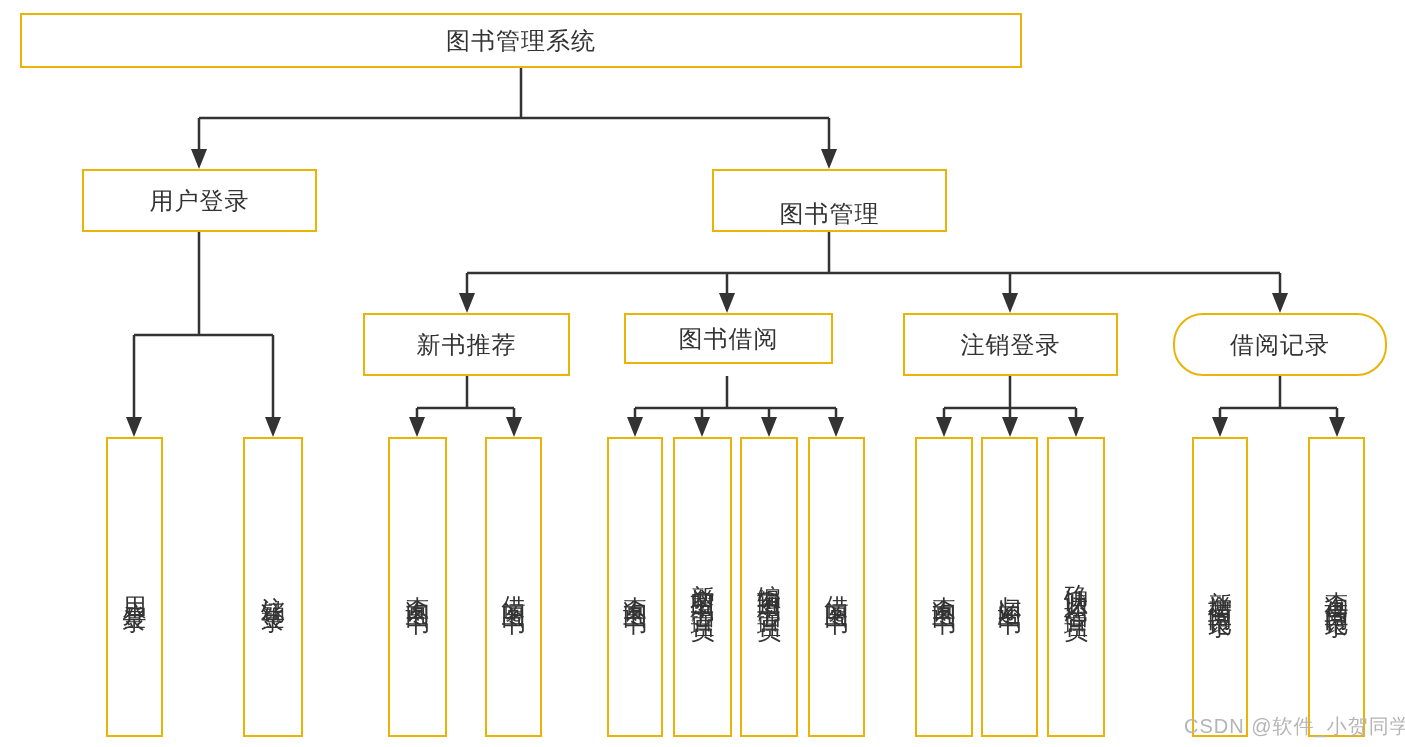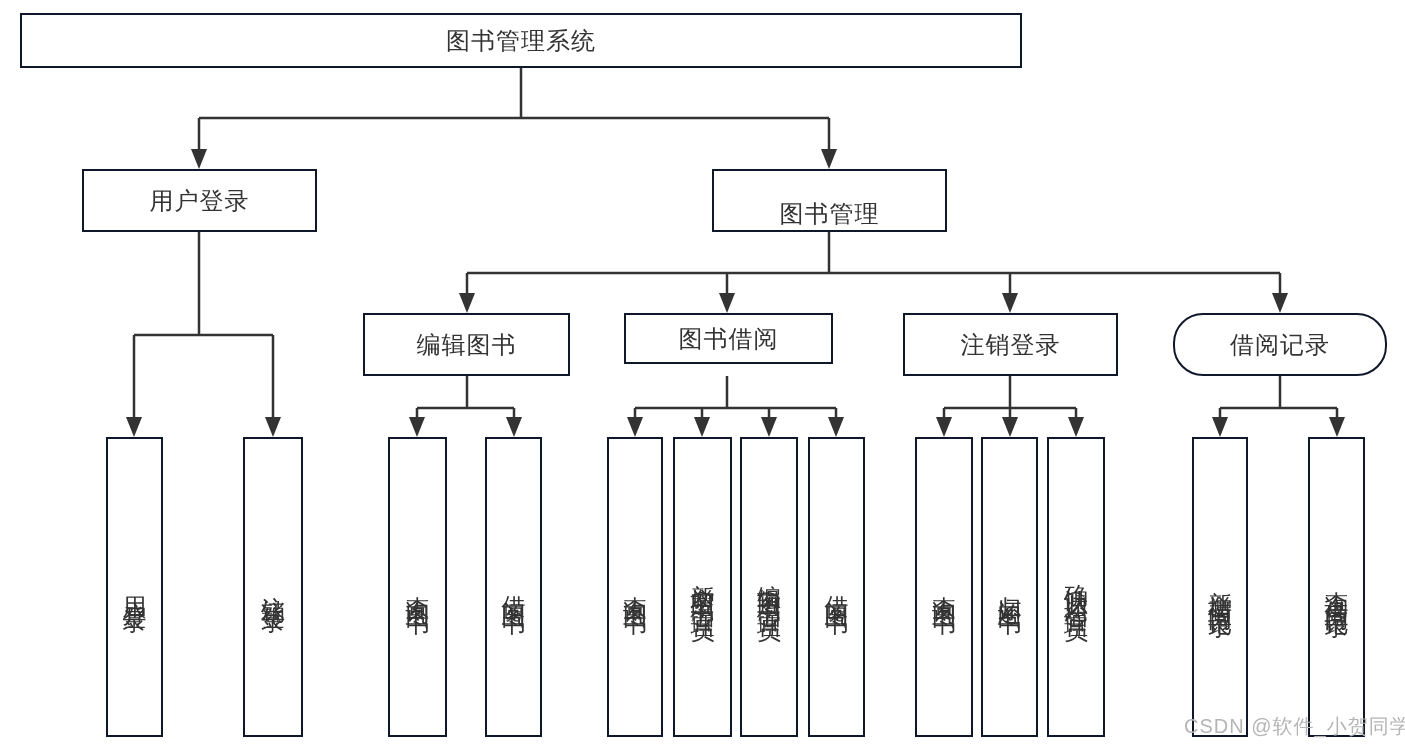--- a/index.html
+++ b/index.html
@@ -16,21 +16,21 @@
     overflow: hidden;
   }
   .connectors {
     position: absolute;
     left: 0; top: 0;
     width: 1405px; height: 747px;
   }
   .box {
     position: absolute;
     background: #ffffff;
-    border: 2px solid #0f172a;
+    border: 2px solid #eab308;
     display: flex;
     align-items: center;
     justify-content: center;
     font-size: 24px;
     letter-spacing: 1px;
     color: #333333;
   }
   .box .label { white-space: nowrap; }
   .leaf .label {
     writing-mode: vertical-rl;
@@ -100,21 +100,21 @@
   </div>
 
   <div class="box" style="left:82px; top:169px; width:235px; height:63px;">
     <span class="label">用户登录</span>
   </div>
   <div class="box" style="left:712px; top:169px; width:235px; height:63px;align-items:flex-end;">
     <span class="label">图书管理</span>
   </div>
 
   <div class="box" style="left:363px; top:313px; width:207px; height:63px;">
-    <span class="label">编辑图书</span>
+    <span class="label">新书推荐</span>
   </div>
   <div class="box" style="left:624px; top:313px; width:209px; height:51px;text-align:center;">
     <span class="label">图书借阅</span>
   </div>
   <div class="box" style="left:903px; top:313px; width:215px; height:63px;">
     <span class="label">注销登录</span>
   </div>
   <div class="box" style="left:1173px; top:313px; width:214px; height:63px;border-radius:30px;">
     <span class="label">借阅记录</span>
   </div>

